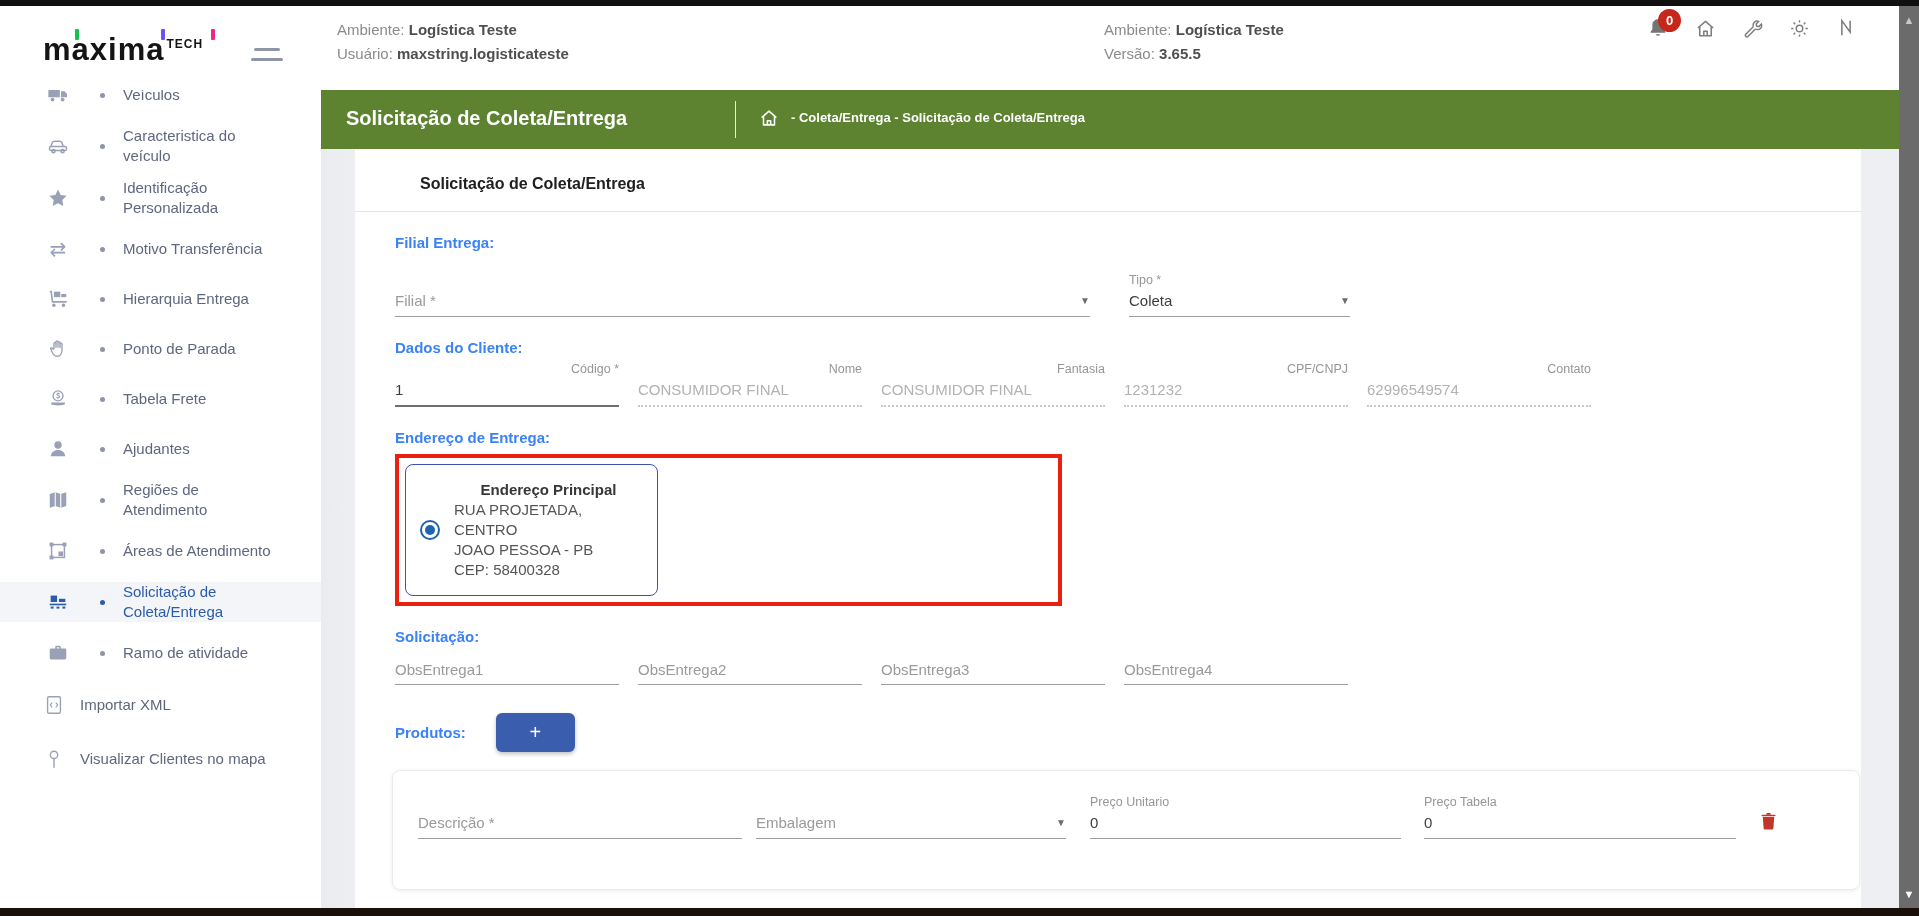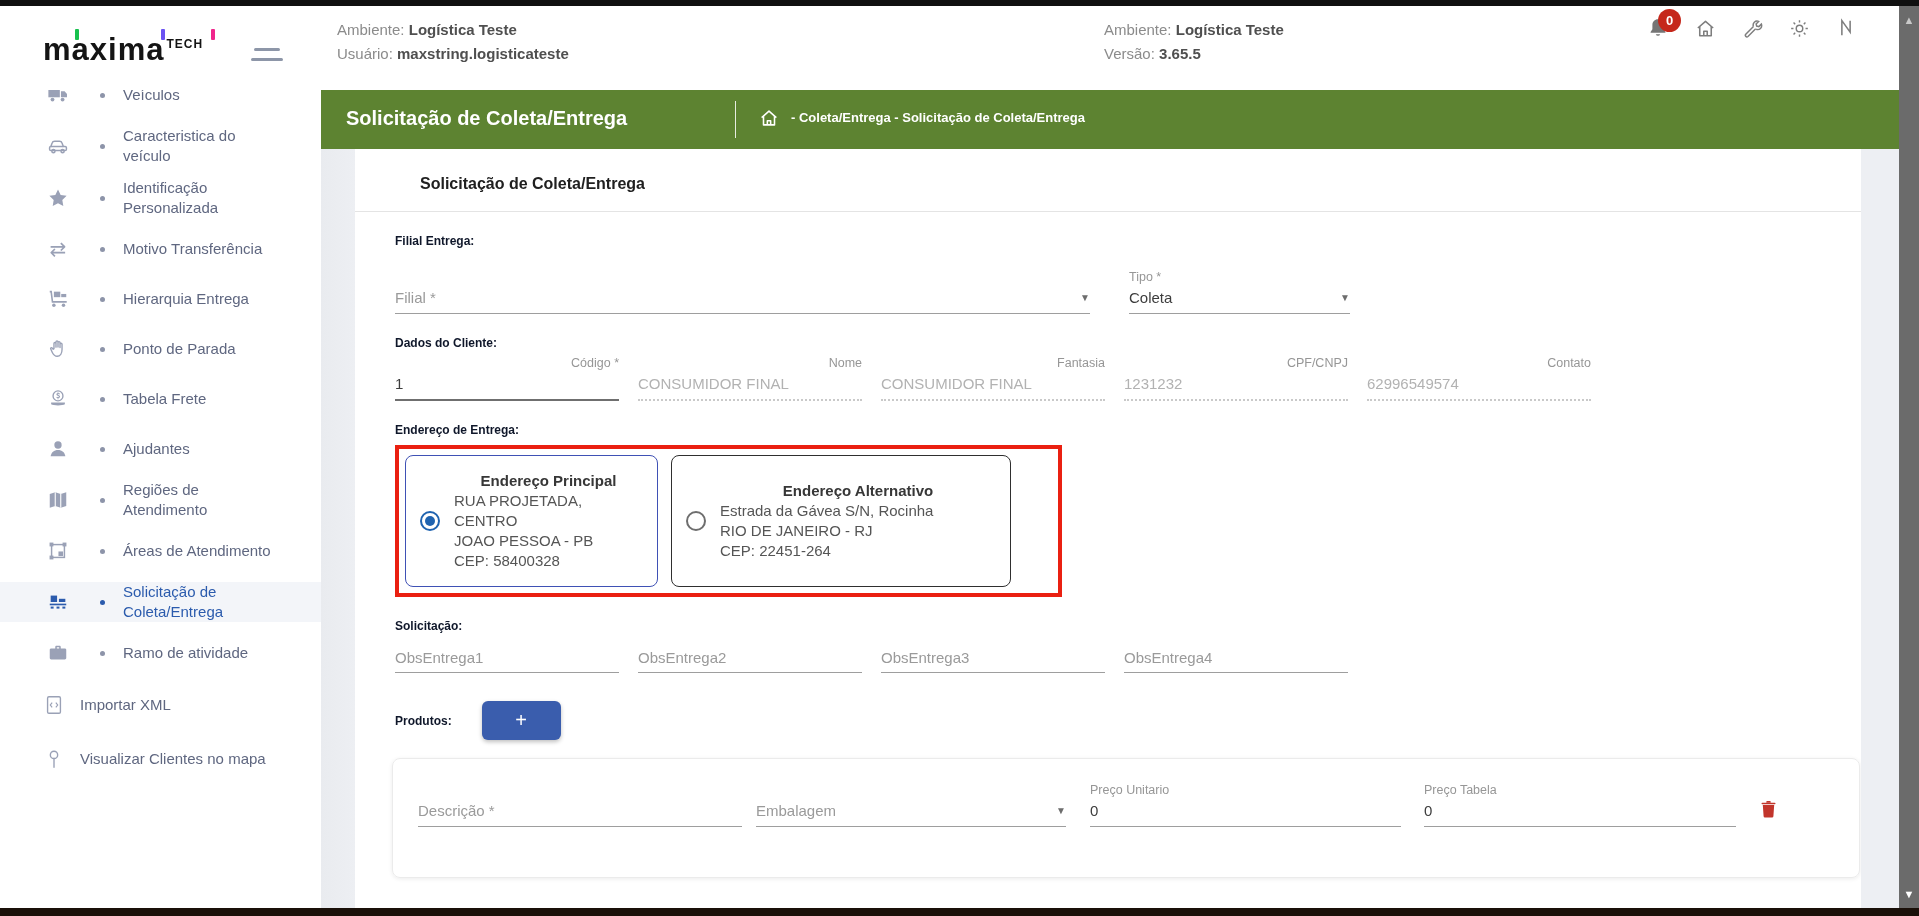--- a/index.html
+++ b/index.html
@@ -60,21 +60,21 @@
   .gb-bc { position:absolute; left:470px; top:20px; font-size:13px; font-weight:600; }
 
   
   .content { position:absolute; left:321px; top:149px; width:1578px; height:759px; background:#edeff3; z-index:4; }
   .edge-shadow { position:absolute; left:0; top:0; width:34px; height:759px; background:linear-gradient(90deg,#e9ebef, #edeff3); }
   .main-card { position:absolute; left:34px; top:0; width:1506px; height:759px; background:#fff; padding:0 40px; overflow:hidden; }
 
   .page-title { padding-top:26px; padding-left:25px; font-size:16px; font-weight:700; color:#202020; }
   .title-divider { margin:18px -40px 0 -40px; border:none; border-top:1px solid #e4e4e4; }
 
-  .sec-head { margin-top:22px; font-size:12px; font-weight:700; color:#0f172a; }
+  .sec-head { margin-top:22px; font-size:15px; font-weight:700; color:#3b82f6; }
 
   .frow { display:flex; align-items:flex-end; }
   .field { display:flex; flex-direction:column; justify-content:flex-end; }
   .f-label { font-size:12.5px; color:#969696; margin-bottom:5px; }
   .f-valrow { display:flex; align-items:center; justify-content:space-between; padding-bottom:7px; }
   .f-val { font-size:15px; color:#3d3d3d; }
   .f-ph { font-size:15px; color:#9a9a9a; }
   .f-dis .f-val { color:#b2b2b2; }
   .u-solid { border-bottom:1px solid #9e9e9e; }
   .u-dark { border-bottom:2px solid #6f6f6f; }
@@ -443,29 +443,20 @@
       <div class="red-box">
         <div class="addr-card sel">
           <span class="radio on"></span>
           <div class="addr-text">
             <div class="addr-title">Endereço Principal</div>
             <div>RUA PROJETADA, CENTRO</div>
             <div>JOAO PESSOA - PB</div>
             <div>CEP: 58400328</div>
           </div>
         </div>
-        <div class="addr-card alt">
-          <span class="radio off"></span>
-          <div class="addr-text">
-            <div class="addr-title">Endereço Alternativo</div>
-            <div>Estrada da Gávea S/N, Rocinha</div>
-            <div>RIO DE JANEIRO - RJ</div>
-            <div>CEP: 22451-264</div>
-          </div>
-        </div>
       </div>
 
       <div class="sec-head">Solicitação:</div>
 
       <div class="frow row-obs">
         <div class="field u-solid">
           <div class="f-valrow">
               <span class="f-ph">ObsEntrega1</span>
             </div>
         </div>

